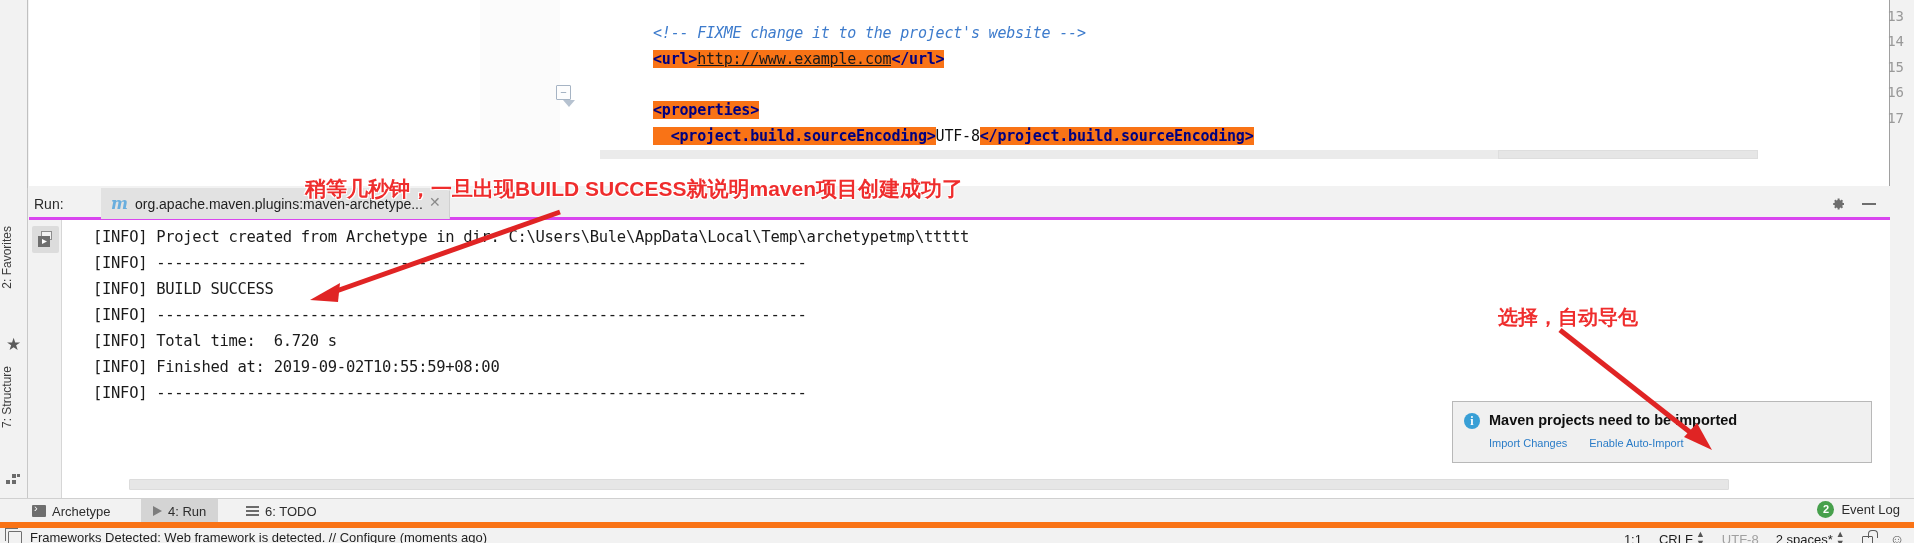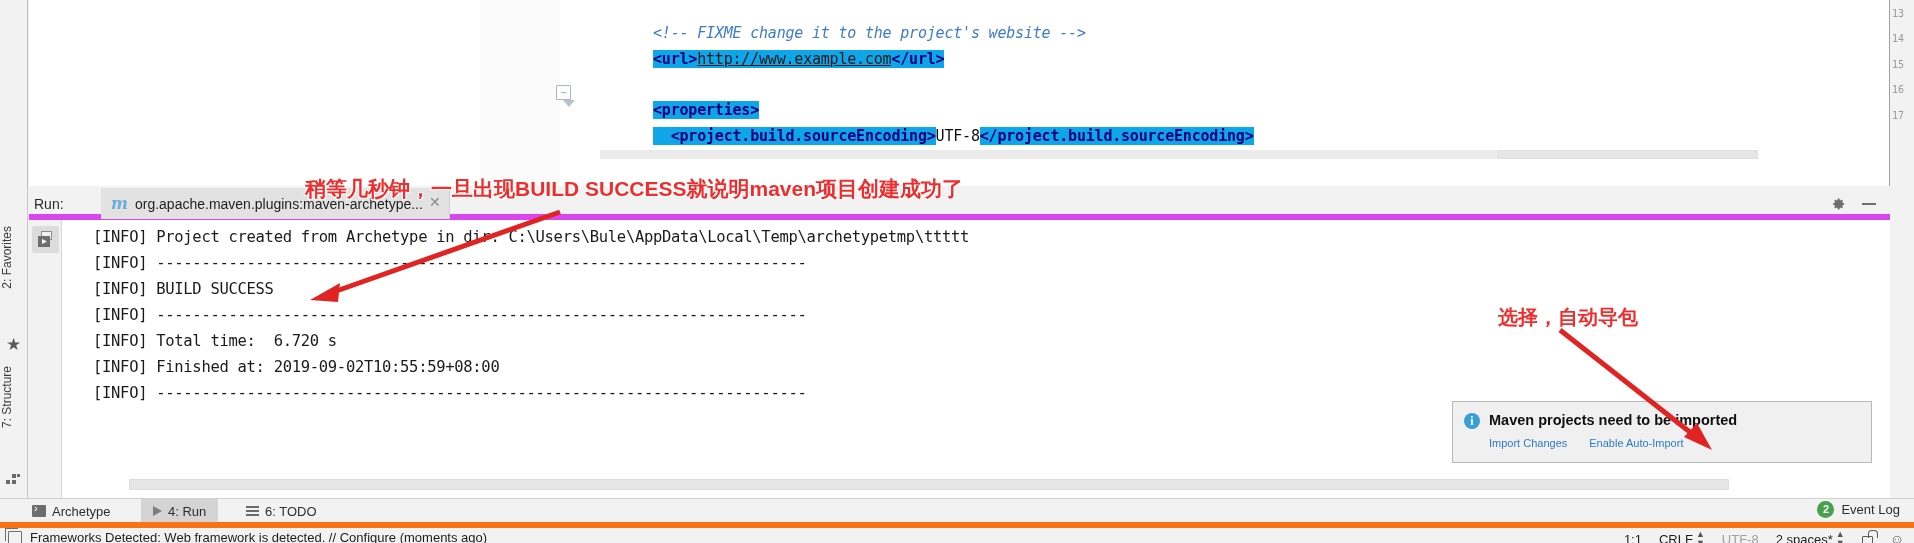--- a/index.html
+++ b/index.html
@@ -14,42 +14,42 @@
   
   .editor-region { position: absolute; left: 0; top: 0; width: 1914px; height: 188px; background:#f2f2f2; }
   .editor-left-gutterpane { position:absolute; left:0; top:0; width:28px; height:188px; background:#f2f2f2; border-right:1px solid #c0c0c0; }
   .editor-white { position:absolute; left:29px; top:0; width:1861px; height:186px; background:#ffffff; border-right:1px solid #a0a0a0;}
   .editor-right-strip { position:absolute; left:1891px; top:0; width:23px; height:188px; background:#f2f2f2; }
 
   .code-gutter { position:absolute; left:480px; top:0; width:80px; height:186px; background:#fbfbfb; }
   .gutter-num {
     position:absolute; right:10px; width:40px; text-align:right;
     font-family:"DejaVu Sans Mono","Liberation Mono",monospace;
-    font-size:10px; color:#999999;
+    font-size:14px; color:#999999;
   }
   .fold-marker {
     position:absolute; left:556px; width:15px; height:15px;
     border:1px solid #a6b4c4; background:#fdfdfd; color:#8fa0b4; font-size:11px;
     text-align:center; line-height:13px; border-radius:1px;
   }
   .fold-marker::after{
     content:""; position:absolute; left:6px; top:14px;
     border-left:6px solid transparent; border-right:6px solid transparent;
     border-top:7px solid #b6c2d0; margin-left:0px;
   }
   .code-line {
     position:absolute; left:600px;
     font-family:"DejaVu Sans Mono","Liberation Mono",monospace;
     font-size:15px; white-space:pre; letter-spacing:-0.2px;
   }
   .tok-tag { color:#000080; font-weight:bold; }
   .tok-comment { color:#3d7bcc; font-style:italic; }
   .tok-text { color:#0f0f0f; }
   .tok-link { color:#1a1a1a; text-decoration:underline; }
-  .hl { background:#0ea5e9; }
+  .hl { background:#f97316; }
   .code-underbar {
     position:absolute; left:600px; top:150px; width:900px; height:9px; background:#ebebeb;
   }
   .code-underbar2 {
     position:absolute; left:1498px; top:150px; width:260px; height:9px; background:#e6e6e6; border:1px solid #dedede;
   }
 
   
   .left-rail { position:absolute; left:0; top:188px; width:28px; height:310px; background:#f2f2f2; border-right:1px solid #c8c8c8; }
   .rail-item {
@@ -60,21 +60,21 @@
   }
   .rail-icon { position:absolute; left:6px; width:16px; height:16px; }
 
   
   .star-glyph { color:#5a5a5a; font-size:17px; line-height:16px; }
   .struct-glyph { display:block; position:relative; width:14px; height:14px; }
   .struct-glyph i { position:absolute; background:#6b6b6b; display:block; }
 
   
   .run-window { position:absolute; left:29px; top:188px; width:1861px; height:310px; background:#f2f2f2; }
-  .run-header { position:absolute; left:0; top:0; width:1861px; height:32px; background:#f2f2f2; border-bottom:6px solid #d946ef; }
+  .run-header { position:absolute; left:0; top:0; width:1861px; height:32px; background:#f2f2f2; border-bottom:3px solid #d946ef; }
   .run-label { position:absolute; left:5px; top:8px; font-size:14px; color:#2b2b2b; }
   .run-tab {
     position:absolute; left:72px; top:0px; height:31px; background:#e2e2e2;
     padding:0 26px 0 10px; display:flex; align-items:center; gap:7px;
     border-right:1px solid #d0d0d0;
   }
   .run-tab-icon { font-family:"DejaVu Serif",serif; font-style:italic; font-weight:bold; color:#6aaede; font-size:16px;}
   .run-tab-text { font-size:14px; color:#1f1f1f; white-space:nowrap; }
   .run-tab-close { position:absolute; right:8px; top:9px; width:12px; height:12px; color:#8a8a8a; font-size:14px; line-height:11px; }
   .run-header-actions { position:absolute; right:0; top:0; height:31px; display:flex; align-items:center; gap:16px; padding-right:14px;}

